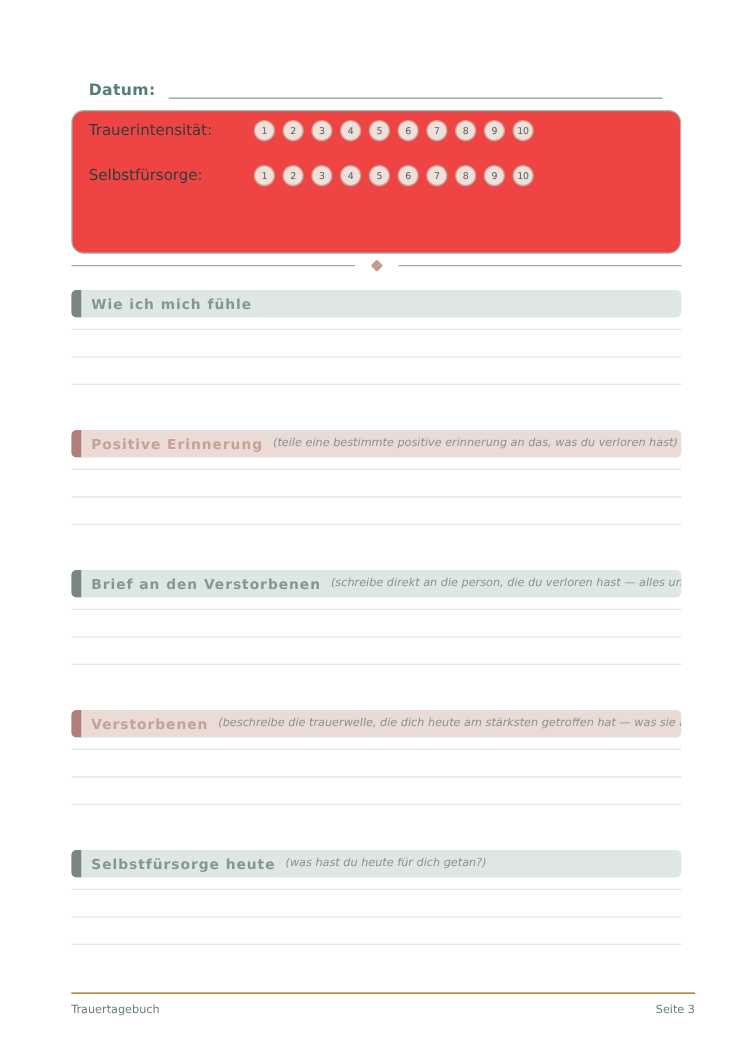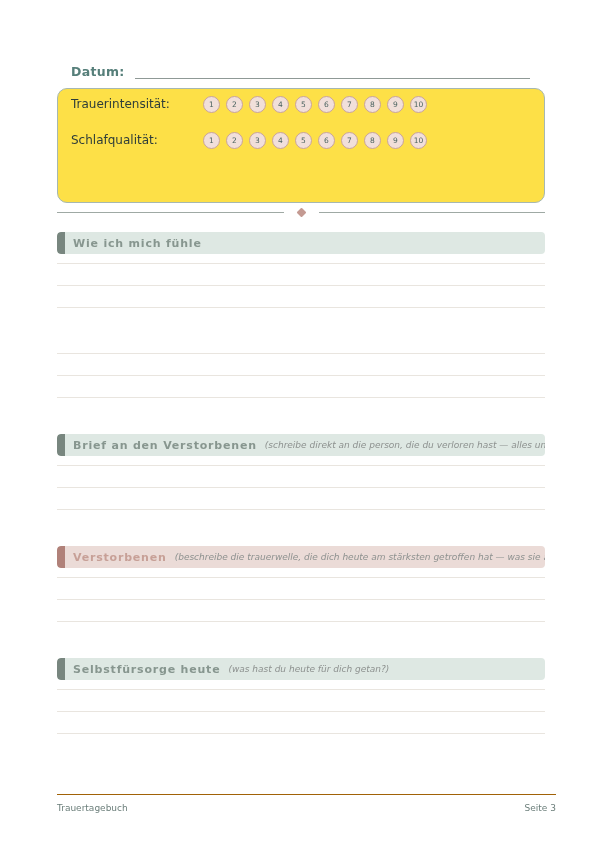--- a/index.html
+++ b/index.html
@@ -6,21 +6,21 @@
   body{width:600px;height:848px;font-family:"DejaVu Sans","Liberation Sans",sans-serif;}
   .page{position:relative;width:568px;height:848px;background:#fff;overflow:hidden;}
   .content{position:absolute;left:57px;top:57px;width:488px;}
 
   
   .date-row{display:flex;align-items:flex-end;height:22px;margin-bottom:9px;padding-left:14px;}
   .date-label{font-weight:bold;font-size:12.5px;color:#567f7a;letter-spacing:.3px;}
   .date-line{flex:1;border-bottom:1px solid #8f9996;margin-left:10px;margin-right:15px;height:15px;}
 
   
-  .tracker-box{background:#fde047;border:1px solid #a6b8b1;border-radius:10px;height:115px;
+  .tracker-box{background:#ef4444;border:1px solid #a6b8b1;border-radius:10px;height:115px;
     box-sizing:border-box;padding:6px 12px 0 13px;}
   .tracker-row{display:flex;align-items:center;height:18px;margin-bottom:18px;}
   .tracker-label{font-size:12px;color:#2e3d3a;min-width:132px;}
   .support-row .tracker-label{min-width:0;margin-right:3px;}
   .scale{display:flex;gap:6px;}
   .circle{width:17px;height:17px;border-radius:50%;background:#f1dfda;border:1px solid #c9a39b;
     box-sizing:border-box;display:flex;align-items:center;justify-content:center;
     font-size:7.5px;color:#4b6360;}
   .checkbox{width:16px;height:16px;background:#ffffff;border:1.5px solid #8b9a96;border-radius:4px;
     box-sizing:border-box;display:inline-block;}
@@ -74,21 +74,21 @@
               <span class="circle">5</span>
               <span class="circle">6</span>
               <span class="circle">7</span>
               <span class="circle">8</span>
               <span class="circle">9</span>
               <span class="circle">10</span>
             </span>
   </div>
 
   <div class="tracker-row">
-    <span class="tracker-label">Schlafqualität:</span>
+    <span class="tracker-label">Selbstfürsorge:</span>
     <span class="scale">
               <span class="circle">1</span>
               <span class="circle">2</span>
               <span class="circle">3</span>
               <span class="circle">4</span>
               <span class="circle">5</span>
               <span class="circle">6</span>
               <span class="circle">7</span>
               <span class="circle">8</span>
               <span class="circle">9</span>
@@ -111,20 +111,25 @@
       <span class="sec-title">Wie ich mich fühle</span>
     </div>
     <div class="sec-lines">
             <div class="wline first"></div>
             <div class="wline"></div>
             <div class="wline"></div>
           </div>
   </div>
 
   <div class="section pink">
+    <div class="sec-header">
+      <span class="accent"></span>
+      <span class="sec-title">Positive Erinnerung</span>
+      <span class="sec-hint">(teile eine bestimmte positive erinnerung an das, was du verloren hast)</span>
+    </div>
     <div class="sec-lines">
             <div class="wline first"></div>
             <div class="wline"></div>
             <div class="wline"></div>
           </div>
   </div>
 
   <div class="section green">
     <div class="sec-header">
       <span class="accent"></span>

